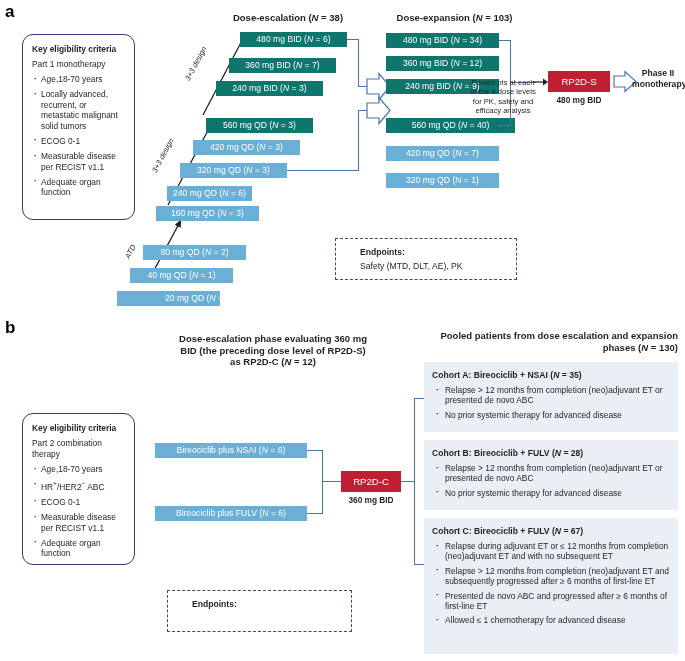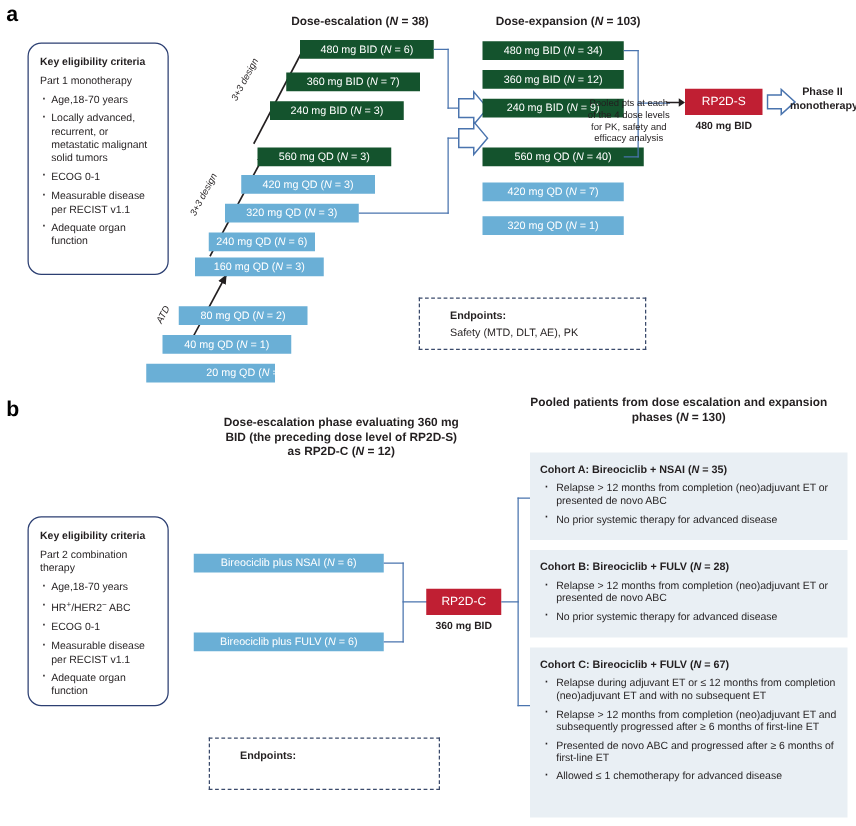--- a/index.html
+++ b/index.html
@@ -34,21 +34,21 @@
     content:"\00B7";position:absolute;left:1px;top:-2.5px;font-size:13px;line-height:12px;
   }
   sup,sub{font-size:6.5px;}
 
   
   .dbox{
     box-sizing:border-box;color:#fff;font-size:8.6px;
     height:15px;line-height:15px;text-align:center;white-space:nowrap;
   }
   .dbox i{font-style:italic;}
-  .navy{background:#14532d;}
+  .navy{background:#0f766e;}
   .lblue{background:#6aafd6;}
 
   
   .redbox{
     background:#c01f33;color:#fff;font-size:9.6px;font-weight:normal;
     text-align:center;box-sizing:border-box;
   }
   .red-cap{font-size:8.3px;font-weight:bold;color:#231f20;text-align:center;}
 
   
@@ -174,21 +174,21 @@
 <div class="abs phase2" style="left:632px;top:68px;width:52px;">Phase II monotherapy</div>
 
 <div class="abs endp" style="left:335px;top:238px;width:182px;height:42px;padding:7px 0 0 24px;">
   <div class="endp-t">Endpoints:</div>
   <div class="endp-b">Safety (MTD, DLT, AE), PK</div>
 </div>
 
 <div class="abs panel-letter" style="left:5px;top:318px;">b</div>
 
 <div class="abs hdr" style="left:175px;top:333px;width:196px;">Dose-escalation phase evaluating 360 mg BID (the preceding dose level of RP2D-S) as RP2D-C (<i>N</i> = 12)</div>
-<div class="abs hdr" style="left:408px;top:317px;width:270px;">Pooled patients from dose escalation and expansion phases (<i>N</i> = 130)</div>
+<div class="abs hdr" style="left:408px;top:330px;width:270px;text-align:right;">Pooled patients from dose escalation and expansion phases (<i>N</i> = 130)</div>
 
 <div class="abs elig" style="left:22px;top:413px;width:113px;height:152px;padding:9px 9px 0 9px;">
   <div class="elig-title">Key eligibility criteria</div>
   <div class="elig-sub">Part 2 combination therapy</div>
   <ul>
     <li>Age,18-70 years</li>
     <li><span>HR<sup>+</sup>/HER2<sup>−</sup> ABC</span></li>
     <li>ECOG 0-1</li>
     <li>Measurable disease per RECIST v1.1</li>
     <li>Adequate organ function</li>

